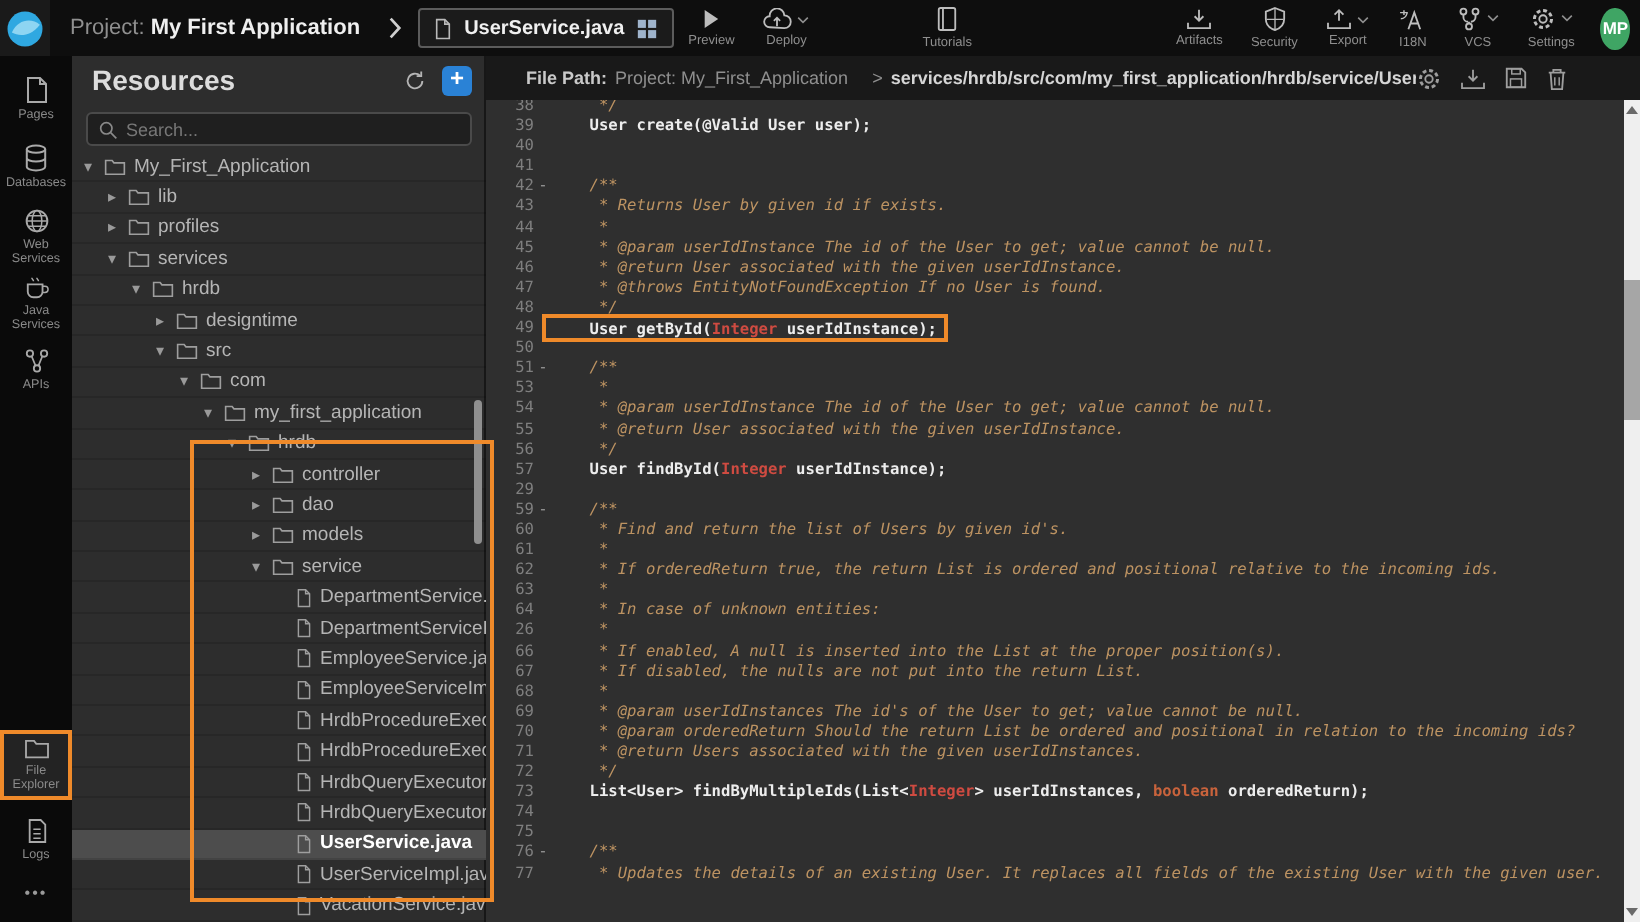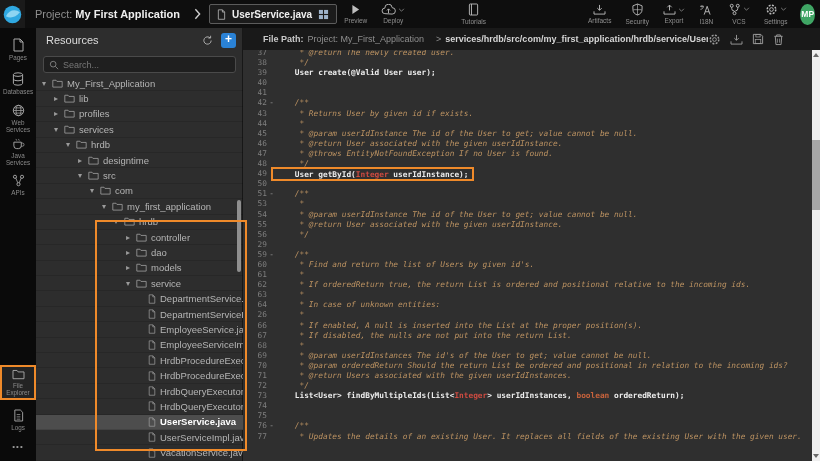--- a/index.html
+++ b/index.html
@@ -40,21 +40,21 @@
   .sb-item .sb-lbl { font-size:6.3px; color:#8a8a8a; text-align:center; line-height:7px; margin-top:2px; }
   .sb-item.active { outline:2px solid #ef8a2a; background:#232323; }
   .sb-more { position:absolute; left:0; width:36px; text-align:center; color:#9a9a9a; font-size:8px;
     letter-spacing:1px; cursor:pointer; }
 
   
   .resources { position:absolute; left:36px; top:28px; width:207px; height:433px; background:#2d2d2d;
     border-right:1px solid #171717; z-index:1; }
   .res-header { position:absolute; left:0; top:0; width:100%; height:24px; display:flex;
     align-items:center; padding:0 6px 0 10px; }
-  .res-title { color:#dcdcdc; font-size:11px; font-weight:normal; flex:1; }
+  .res-title { color:#dcdcdc; font-size:14px; font-weight:bold; flex:1; }
   .res-refresh { color:#b5b5b5; display:flex; cursor:pointer; margin-right:8px; }
   .res-add { width:15px; height:15px; background:#2a82d6; color:#fff; border-radius:3px;
     font-size:12px; line-height:13px; text-align:center; font-weight:bold; cursor:pointer; }
   .searchbox { position:absolute; left:7px; top:28px; width:193px; height:17px; background:#1f1f1f;
     border:1px solid #4a4a4a; border-radius:3px; display:flex; align-items:center; padding:0 5px; gap:4px; }
   .searchbox input { background:transparent; border:none; outline:none; color:#bbb;
     font-size:9px; width:100%; font-family:"Liberation Sans",sans-serif; }
   .searchbox input::placeholder { color:#777; }
   .search-ic { color:#8a8a8a; display:flex; }
   .tree { position:absolute; left:0; top:48px; width:207px; height:385px; overflow:hidden; }
@@ -621,39 +621,39 @@
         <span class="pb-ic">
             <svg viewBox="0 0 12 14" width="11" height="13">
               <path d="M1.5 3.5 h9 M4 3.5 V2 h4 v1.5 M2.5 3.5 l.7 9 h5.6 l.7 -9" fill="none" stroke="currentColor"></path>
               <path d="M4.8 6 v4.5 M7.2 6 v4.5" stroke="currentColor" stroke-width=".8"></path>
             </svg>
           </span>
       </span>
     </div>
     <div class="editor">
       <div class="code-lines">
-          <div class="cl"><span class="ln">37</span><span class="fold"></span><span class="code"><span class="tok-c">     * @return The newly created user.</span></span></div>
           <div class="cl"><span class="ln">38</span><span class="fold"></span><span class="code"><span class="tok-c">     */</span></span></div>
           <div class="cl"><span class="ln">39</span><span class="fold"></span><span class="code"><span class="tok-p">    User create(@Valid User user);</span></span></div>
           <div class="cl"><span class="ln">40</span><span class="fold"></span><span class="code"></span></div>
           <div class="cl"><span class="ln">41</span><span class="fold"></span><span class="code"></span></div>
           <div class="cl"><span class="ln">42</span><span class="fold">-</span><span class="code"><span class="tok-c">    /**</span></span></div>
           <div class="cl"><span class="ln">43</span><span class="fold"></span><span class="code"><span class="tok-c">     * Returns User by given id if exists.</span></span></div>
           <div class="cl"><span class="ln">44</span><span class="fold"></span><span class="code"><span class="tok-c">     *</span></span></div>
           <div class="cl"><span class="ln">45</span><span class="fold"></span><span class="code"><span class="tok-c">     * @param userIdInstance The id of the User to get; value cannot be null.</span></span></div>
           <div class="cl"><span class="ln">46</span><span class="fold"></span><span class="code"><span class="tok-c">     * @return User associated with the given userIdInstance.</span></span></div>
           <div class="cl"><span class="ln">47</span><span class="fold"></span><span class="code"><span class="tok-c">     * @throws EntityNotFoundException If no User is found.</span></span></div>
           <div class="cl"><span class="ln">48</span><span class="fold"></span><span class="code"><span class="tok-c">     */</span></span></div>
           <div class="cl hl"><span class="ln">49</span><span class="fold"></span><span class="code"><span class="tok-p">    User getById(</span><span class="tok-t">Integer</span><span class="tok-p"> userIdInstance);</span></span></div>
           <div class="cl"><span class="ln">50</span><span class="fold"></span><span class="code"></span></div>
           <div class="cl"><span class="ln">51</span><span class="fold">-</span><span class="code"><span class="tok-c">    /**</span></span></div>
           <div class="cl"><span class="ln">53</span><span class="fold"></span><span class="code"><span class="tok-c">     *</span></span></div>
           <div class="cl"><span class="ln">54</span><span class="fold"></span><span class="code"><span class="tok-c">     * @param userIdInstance The id of the User to get; value cannot be null.</span></span></div>
           <div class="cl"><span class="ln">55</span><span class="fold"></span><span class="code"><span class="tok-c">     * @return User associated with the given userIdInstance.</span></span></div>
           <div class="cl"><span class="ln">56</span><span class="fold"></span><span class="code"><span class="tok-c">     */</span></span></div>
+          <div class="cl"><span class="ln">57</span><span class="fold"></span><span class="code"><span class="tok-p">    User findById(</span><span class="tok-t">Integer</span><span class="tok-p"> userIdInstance);</span></span></div>
           <div class="cl"><span class="ln">29</span><span class="fold"></span><span class="code"></span></div>
           <div class="cl"><span class="ln">59</span><span class="fold">-</span><span class="code"><span class="tok-c">    /**</span></span></div>
           <div class="cl"><span class="ln">60</span><span class="fold"></span><span class="code"><span class="tok-c">     * Find and return the list of Users by given id's.</span></span></div>
           <div class="cl"><span class="ln">61</span><span class="fold"></span><span class="code"><span class="tok-c">     *</span></span></div>
           <div class="cl"><span class="ln">62</span><span class="fold"></span><span class="code"><span class="tok-c">     * If orderedReturn true, the return List is ordered and positional relative to the incoming ids.</span></span></div>
           <div class="cl"><span class="ln">63</span><span class="fold"></span><span class="code"><span class="tok-c">     *</span></span></div>
           <div class="cl"><span class="ln">64</span><span class="fold"></span><span class="code"><span class="tok-c">     * In case of unknown entities:</span></span></div>
           <div class="cl"><span class="ln">26</span><span class="fold"></span><span class="code"><span class="tok-c">     *</span></span></div>
           <div class="cl"><span class="ln">66</span><span class="fold"></span><span class="code"><span class="tok-c">     * If enabled, A null is inserted into the List at the proper position(s).</span></span></div>
           <div class="cl"><span class="ln">67</span><span class="fold"></span><span class="code"><span class="tok-c">     * If disabled, the nulls are not put into the return List.</span></span></div>

